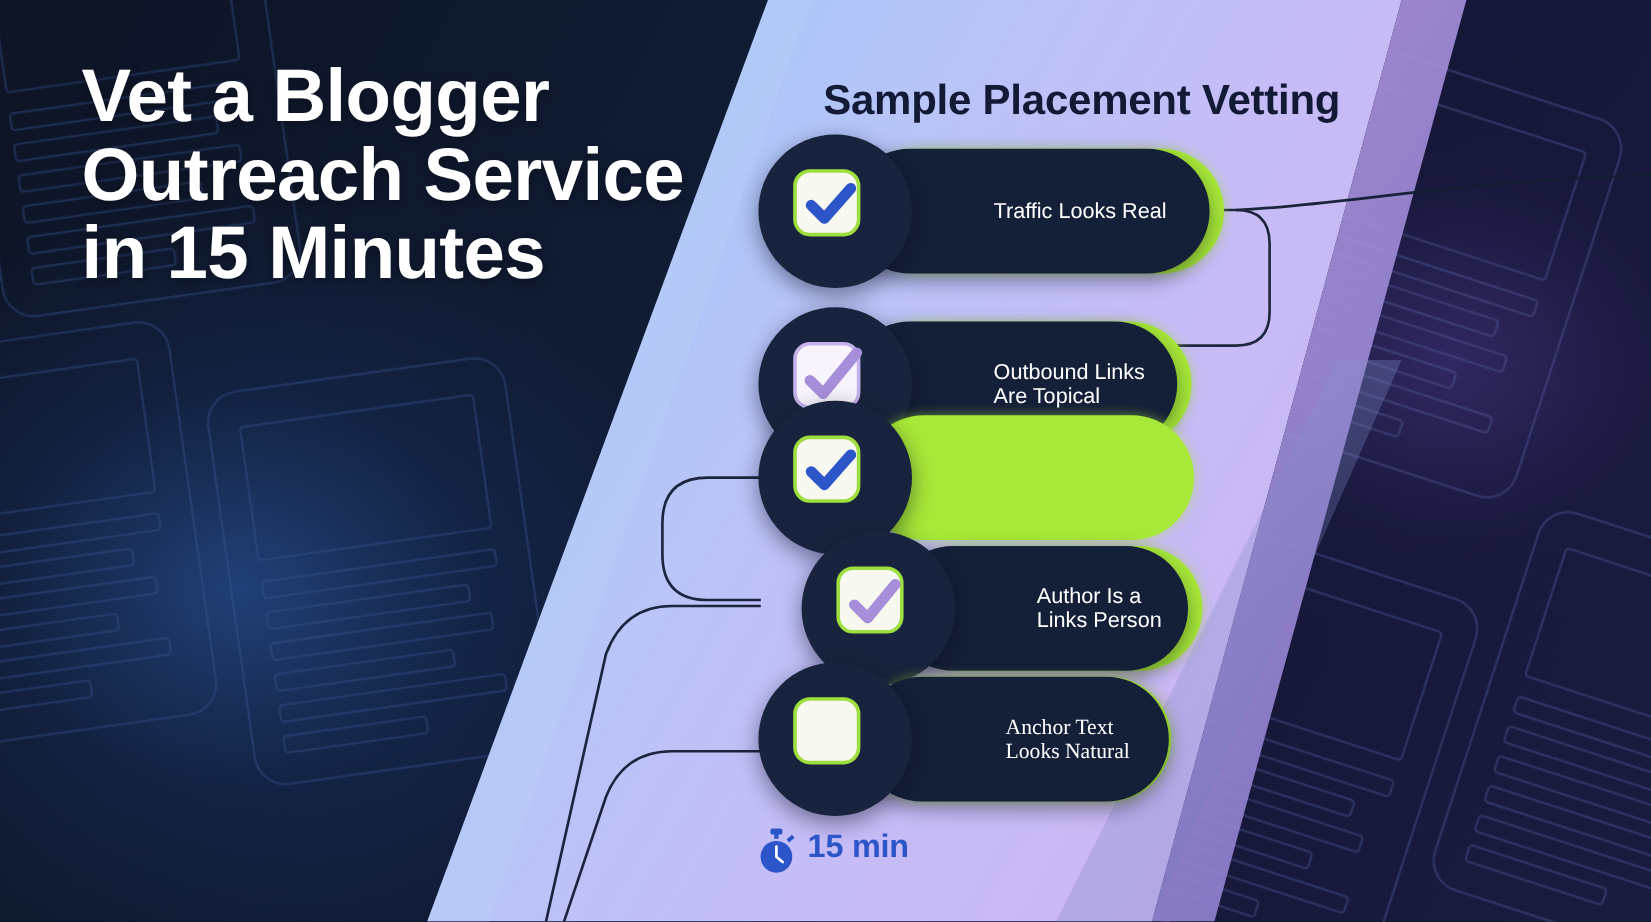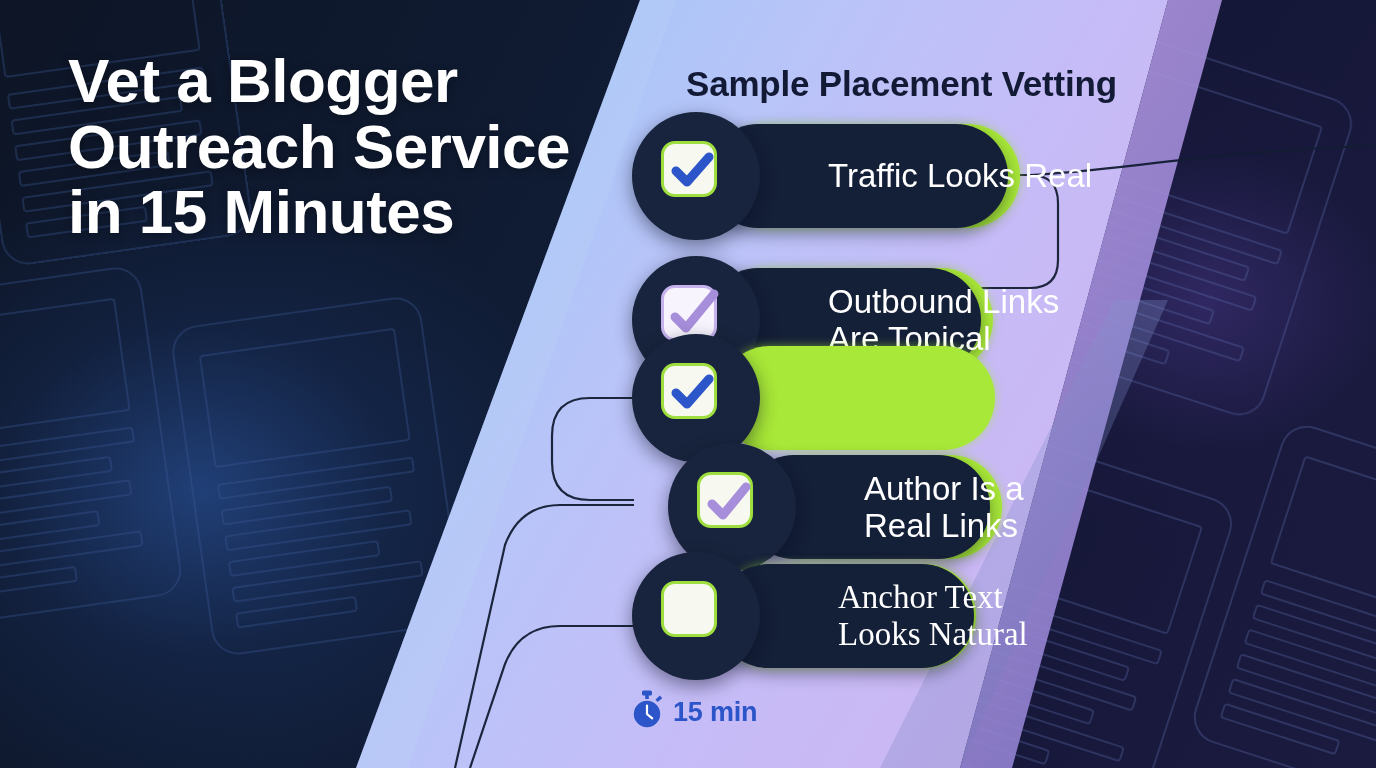--- a/index.html
+++ b/index.html
@@ -88,21 +88,21 @@
     border-radius: 52px;
     background: #141f38;
     box-shadow: 0 6px 16px rgba(6,12,28,0.40);
   }
   .pill-text {
     position: absolute;
     left: 122px;
     top: 50%;
     transform: translateY(-50%);
     color: #ffffff;
-    font-size: 33px;
+    font-size: 18px;
     line-height: 1.13;
     font-weight: normal;
     white-space: nowrap;
   }
   .pill-text .l { display: block; }
 
   
   .knob {
     position: absolute;
     top: -12px;
@@ -132,21 +132,21 @@
     width: 60px;
     height: 60px;
   }
 
   
   .timer {
     position: absolute;
     left: 630px;
     top: 690px;
     display: flex;
-    align-items: flex-end;
+    align-items: flex-start;
     gap: 9px;
   }
   .timer-label {
     font-size: 27px;
     font-weight: bold;
     color: #2b55c8;
     letter-spacing: -0.2px;
   }
 </style>
 </head>
@@ -277,21 +277,21 @@
           </svg>
         </div>
       </div>
     </div>
 
     <div class="row" style="left:668px; top:455px; width:310px;">
       <div class="crescent" style="left:86px; width:248px;"></div>
       <div class="pill" style="left:74px; width:248px;">
         <div class="pill-text">
           <span class="l">Author Is a</span>
-          <span class="l">Real Links</span>
+          <span class="l">Links Person</span>
         </div>
       </div>
       <div class="knob">
         <div class="cbox green">
           <svg class="check" viewBox="0 0 60 60">
             <path d="M14 33 L25 44 L48 16" fill="none" stroke="#a78edb" stroke-width="9" stroke-linecap="round" stroke-linejoin="round"></path>
           </svg>
         </div>
       </div>
     </div>

